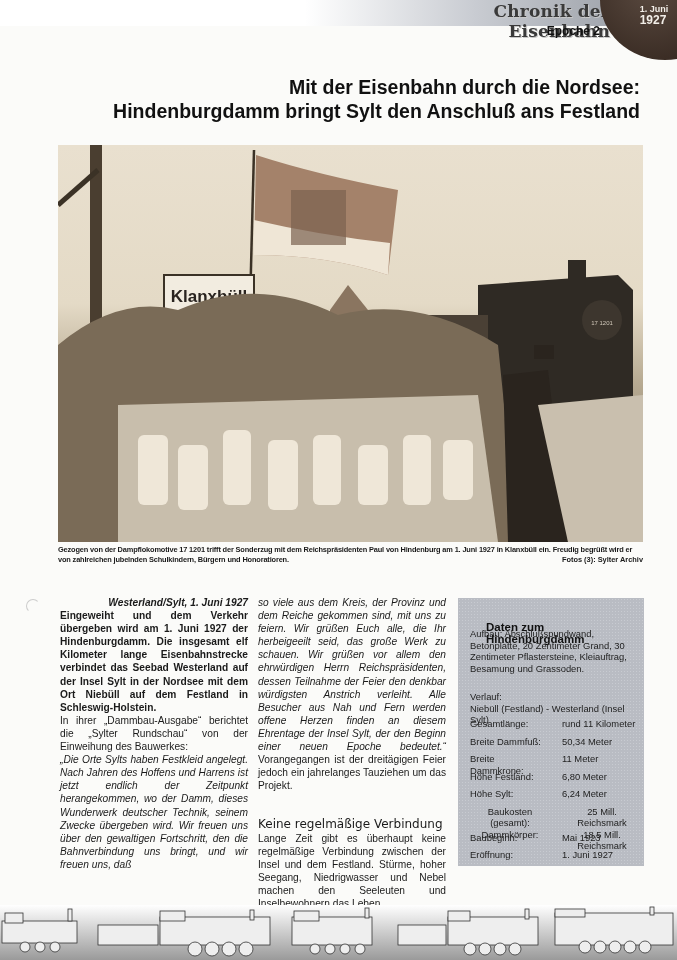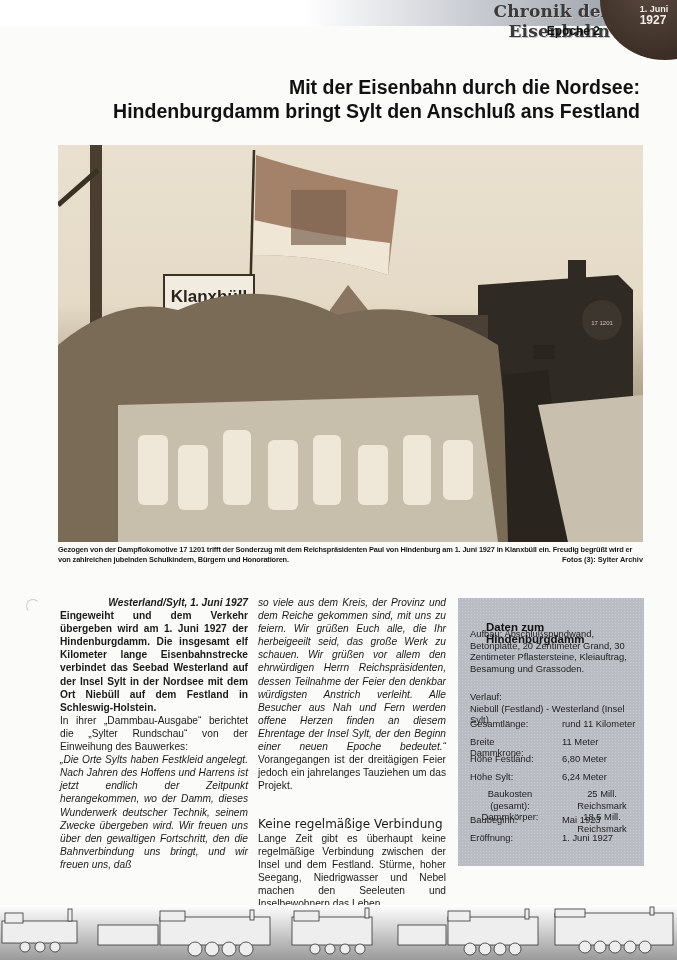--- a/index.html
+++ b/index.html
@@ -176,20 +176,24 @@
   <div class="ib-verlauf">
     <div>Verlauf:</div>
     <div>Niebüll (Festland) - Westerland (Insel Sylt)</div>
   </div>
   <div class="ib-rows">
     <div class="ib-row">
         <span class="k">Gesamtlänge:</span>
         <span class="v">rund 11 Kilometer</span>
       </div>
     <div class="ib-row">
+        <span class="k">Breite Dammfuß:</span>
+        <span class="v">50,34 Meter</span>
+      </div>
+    <div class="ib-row">
         <span class="k">Breite Dammkrone:</span>
         <span class="v">11 Meter</span>
       </div>
     <div class="ib-row">
         <span class="k">Höhe Festland:</span>
         <span class="v">6,80 Meter</span>
       </div>
     <div class="ib-row">
         <span class="k">Höhe Sylt:</span>
         <span class="v">6,24 Meter</span>

